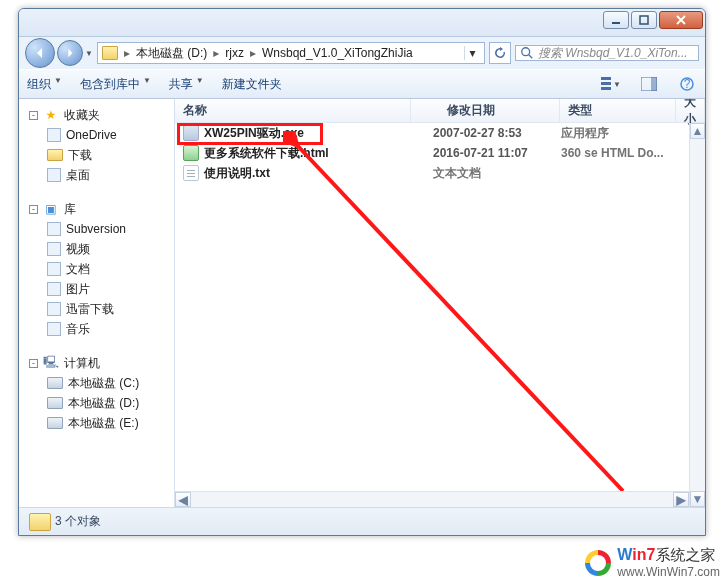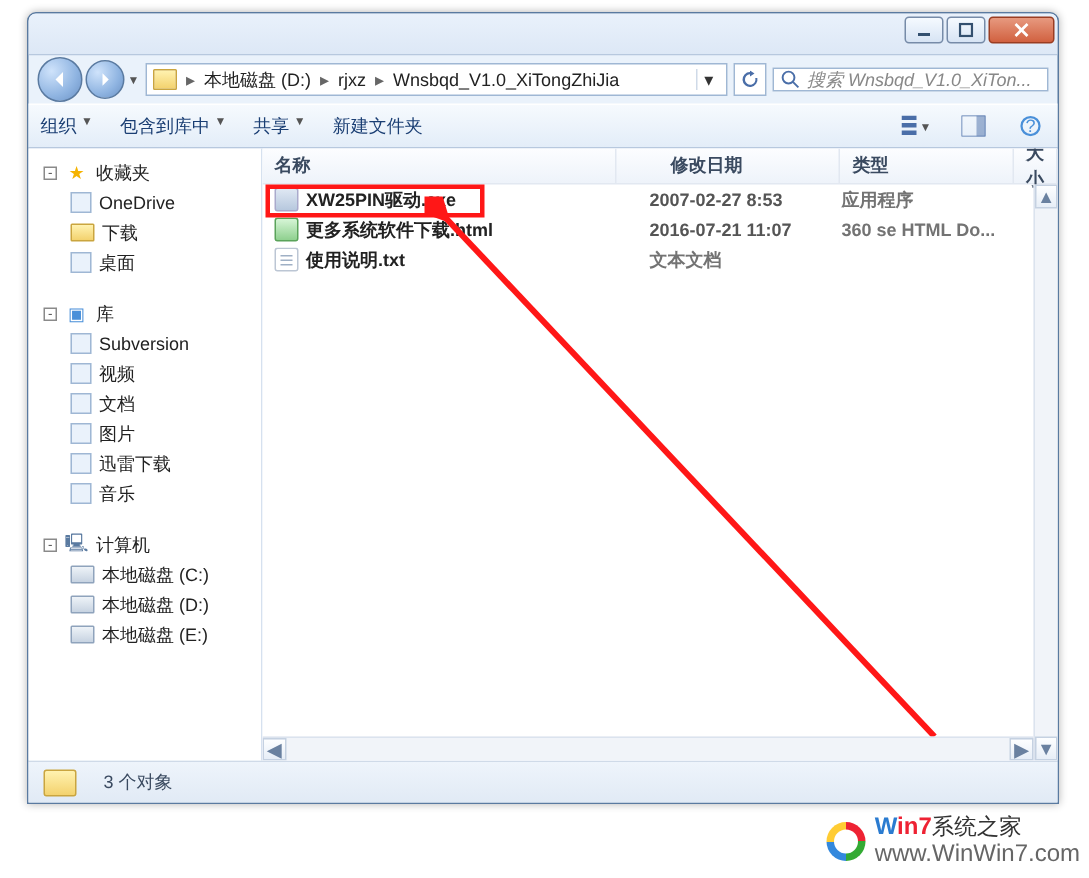--- a/index.html
+++ b/index.html
@@ -73,31 +73,31 @@
   .arrow-svg { position:absolute; pointer-events:none; }
 
   .vscroll { position:absolute; right:0; top:24px; bottom:0; width:16px; background:#f1f4f9; border-left:1px solid #dbe3ee;}
   .vscroll .btn { height:16px; background:linear-gradient(#fdfeff,#e7eef7); border:1px solid #c5d1e1; display:flex; align-items:center; justify-content:center; color:#6a81a0;}
   .vscroll .btn.bot { position:absolute; bottom:0; left:0; right:0;}
   .hscroll { position:absolute; left:0; right:16px; bottom:0; height:16px; background:#f1f4f9; border-top:1px solid #dbe3ee; display:flex;}
   .hscroll .btn { width:16px; background:linear-gradient(#fdfeff,#e7eef7); border:1px solid #c5d1e1; display:flex; align-items:center; justify-content:center; color:#6a81a0;}
   .hscroll .btn.right { margin-left:auto; }
 
   
-  .status { height:28px; background:linear-gradient(#eef4fb,#e1eaf5); border-top:1px solid #cfdae8; display:flex; align-items:center; padding:0 10px; gap:18px; color:#3a4a60;}
+  .status { height:28px; background:linear-gradient(#eef4fb,#e1eaf5); border-top:1px solid #cfdae8; display:flex; align-items:center; padding:0 10px; gap:4px; color:#3a4a60;}
   .status .foldericon { width:22px; height:18px; background:linear-gradient(#fff2b0,#f3d26e); border:1px solid #caa53f; border-radius:2px;}
 
   
   .watermark { position:absolute; right:6px; bottom:6px; display:flex; align-items:center; gap:6px; color:#333;}
   .watermark .logo { width:26px; height:26px; border-radius:50%; background:conic-gradient(#e23 0 25%,#3a3 0 50%,#38d 0 75%,#fc3 0 100%); position:relative;}
   .watermark .logo::after{content:"";position:absolute;inset:5px;background:#fff;border-radius:50%;}
   .watermark .t1 span.w { color:#2a7bd0; font-weight:bold; font-size:16px;}
   .watermark .t1 span.n { color:#e23; font-weight:bold; font-size:16px;}
   .watermark .t1 span.r { color:#333; font-size:15px; }
-  .watermark .t2 { font-size:16px; color:#666; }
+  .watermark .t2 { font-size:12px; color:#666; }
 
   .tri { font-size:8px; color:#555; }
 </style>
 </head>
 <body>
 
 <div class="window">
 
   <div class="titlebar">
     <div class="winbtn">

